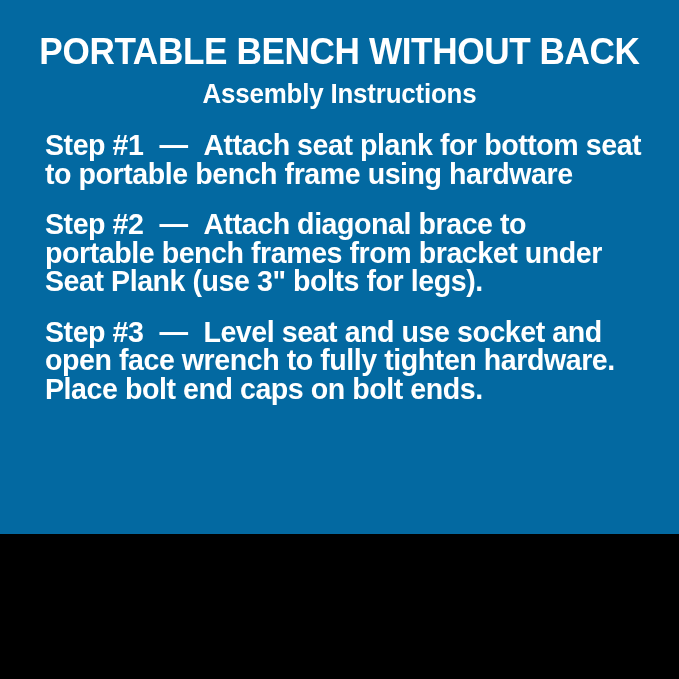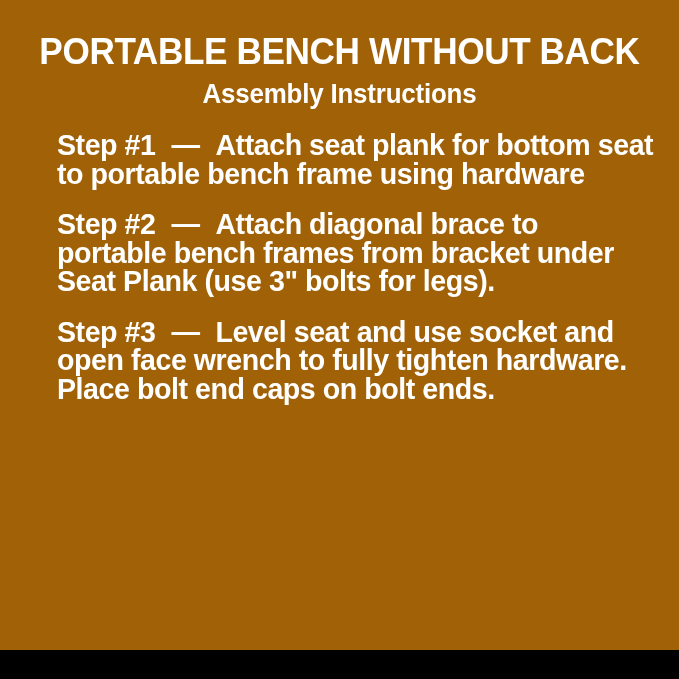--- a/index.html
+++ b/index.html
@@ -9,22 +9,22 @@
   body {
     width: 679px;
     height: 679px;
     background: #000000;
     font-family: "Liberation Sans", sans-serif;
     overflow: hidden;
   }
   #poster {
     position: relative;
     width: 679px;
-    height: 650px;
-    background: #a16207;
+    height: 534px;
+    background: #0369a1;
     box-sizing: border-box;
   }
   .title {
     position: absolute;
     top: 33px;
     left: 0;
     width: 679px;
     text-align: center;
     color: #ffffff;
     font-size: 37px;
@@ -48,21 +48,20 @@
     line-height: 1.1;
     white-space: nowrap;
     transform: scaleX(0.96);
     transform-origin: center top;
   }
   .steps {
     position: absolute;
     top: 131px;
     left: 45px;
     width: 610px;
-    margin-left: 12px;
   }
   .step {
     color: #ffffff;
     font-size: 29px;
     font-weight: bold;
     line-height: 28.5px;
     letter-spacing: -0.45px;
     margin-bottom: 22px;
     transform: scaleX(0.985);
     transform-origin: left top;

